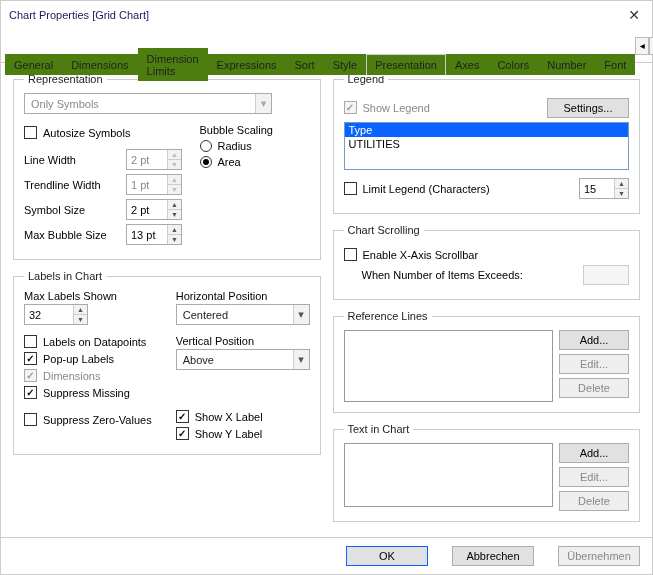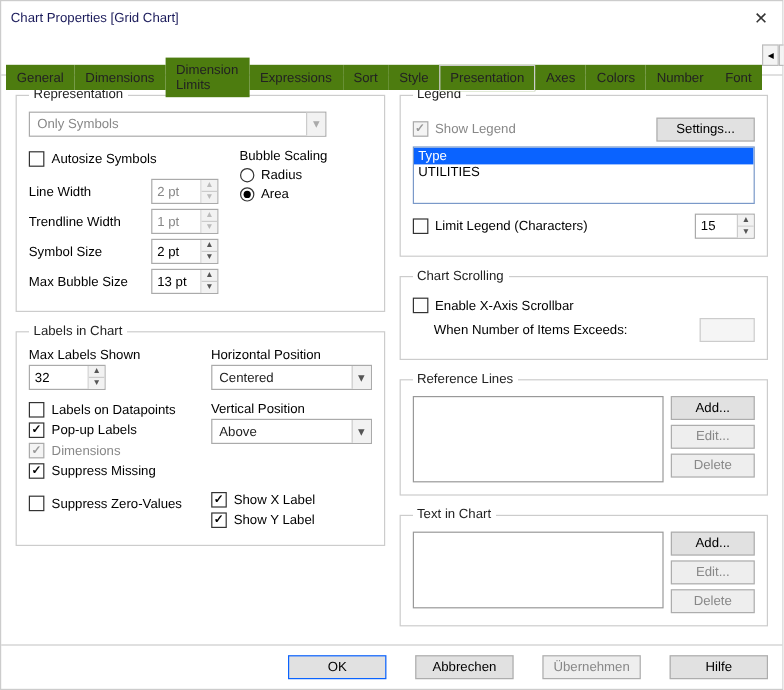--- a/index.html
+++ b/index.html
@@ -272,15 +272,14 @@
           </div>
         </div>
       </fieldset>
     </div>
   </div>
 
   <div class="footer">
     <div class="btn wide" style="border-color:#0a63ff;">OK</div>
     <div class="btn wide">Abbrechen</div>
     <div class="btn wide dis">Übernehmen</div>
-    <div class="btn wide">Hilfe</div>
   </div>
 </div>
 
 </body></html>

